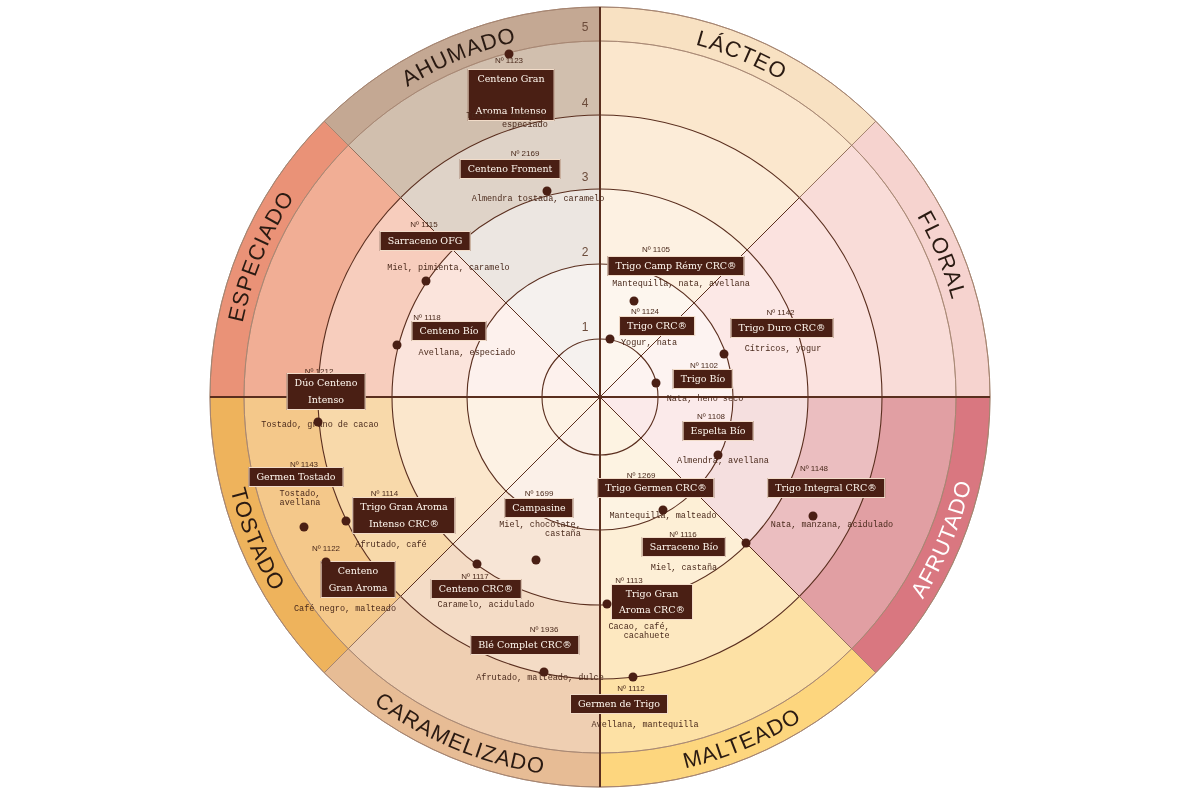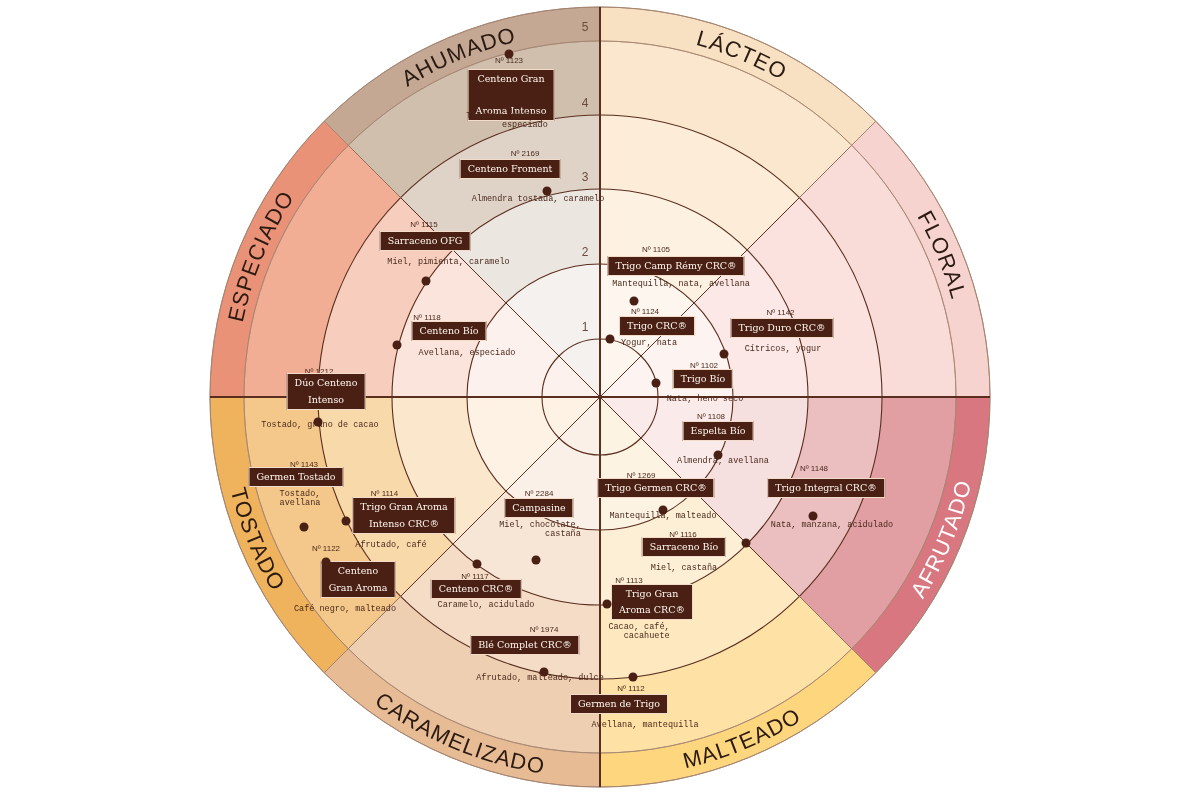--- a/index.html
+++ b/index.html
@@ -140,21 +140,21 @@
       <div class="notes" style="left: 538px; top: 195px;">
         <div>Almendra tostada, caramelo</div>
       </div>
       <div class="dot" style="left: 547px; top: 191px;"></div>
     </div>
     <div class="item">
       <div class="num" style="left: 424px; top: 220px;">Nº 1115</div>
       <div class="name" style="left: 425px; top: 231px;">
         <span class="l2">Sarraceno OFG</span>
       </div>
-      <div class="notes" style="left: 440px; top: 258px; padding-left: 17px;">
+      <div class="notes" style="left: 440px; top: 264px; padding-left: 17px;">
         <div>Miel, pimienta, caramelo</div>
       </div>
       <div class="dot" style="left: 426px; top: 281px;"></div>
     </div>
     <div class="item">
       <div class="num" style="left: 427px; top: 313px;">Nº 1118</div>
       <div class="name" style="left: 449px; top: 321px;">
         <span class="l2">Centeno Bío</span>
       </div>
       <div class="notes" style="left: 467px; top: 349px;">
@@ -258,42 +258,42 @@
       <div class="num" style="left: 631px; top: 684px;">Nº 1112</div>
       <div class="name" style="left: 619px; top: 694px;">
         <span class="l2">Germen de Trigo</span>
       </div>
       <div class="notes" style="left: 645px; top: 721px;">
         <div>Avellana, mantequilla</div>
       </div>
       <div class="dot" style="left: 633px; top: 677px;"></div>
     </div>
     <div class="item">
-      <div class="num" style="left: 539px; top: 489px;">Nº 2284</div>
+      <div class="num" style="left: 539px; top: 489px;">Nº 1699</div>
       <div class="name" style="left: 539px; top: 498px;">
         <span class="l2">Campasine</span>
       </div>
       <div class="notes" style="left: 540px; top: 521px;">
         <div>Miel, chocolate,</div>
         <div>castaña</div>
       </div>
       <div class="dot" style="left: 536px; top: 560px;"></div>
     </div>
     <div class="item">
       <div class="num" style="left: 475px; top: 572px;">Nº 1117</div>
       <div class="name" style="left: 476px; top: 579px;">
         <span class="l2">Centeno CRC®</span>
       </div>
       <div class="notes" style="left: 486px; top: 601px;">
         <div>Caramelo, acidulado</div>
       </div>
       <div class="dot" style="left: 477px; top: 564px;"></div>
     </div>
     <div class="item">
-      <div class="num" style="left: 544px; top: 625px;">Nº 1974</div>
+      <div class="num" style="left: 544px; top: 625px;">Nº 1936</div>
       <div class="name" style="left: 525px; top: 635px;">
         <span class="l2">Blé Complet CRC®</span>
       </div>
       <div class="notes" style="left: 540px; top: 674px;">
         <div>Afrutado, malteado, dulce</div>
       </div>
       <div class="dot" style="left: 544px; top: 672px;"></div>
     </div>
     <div class="item">
       <div class="num" style="left: 319px; top: 367px;">Nº 1212</div>

